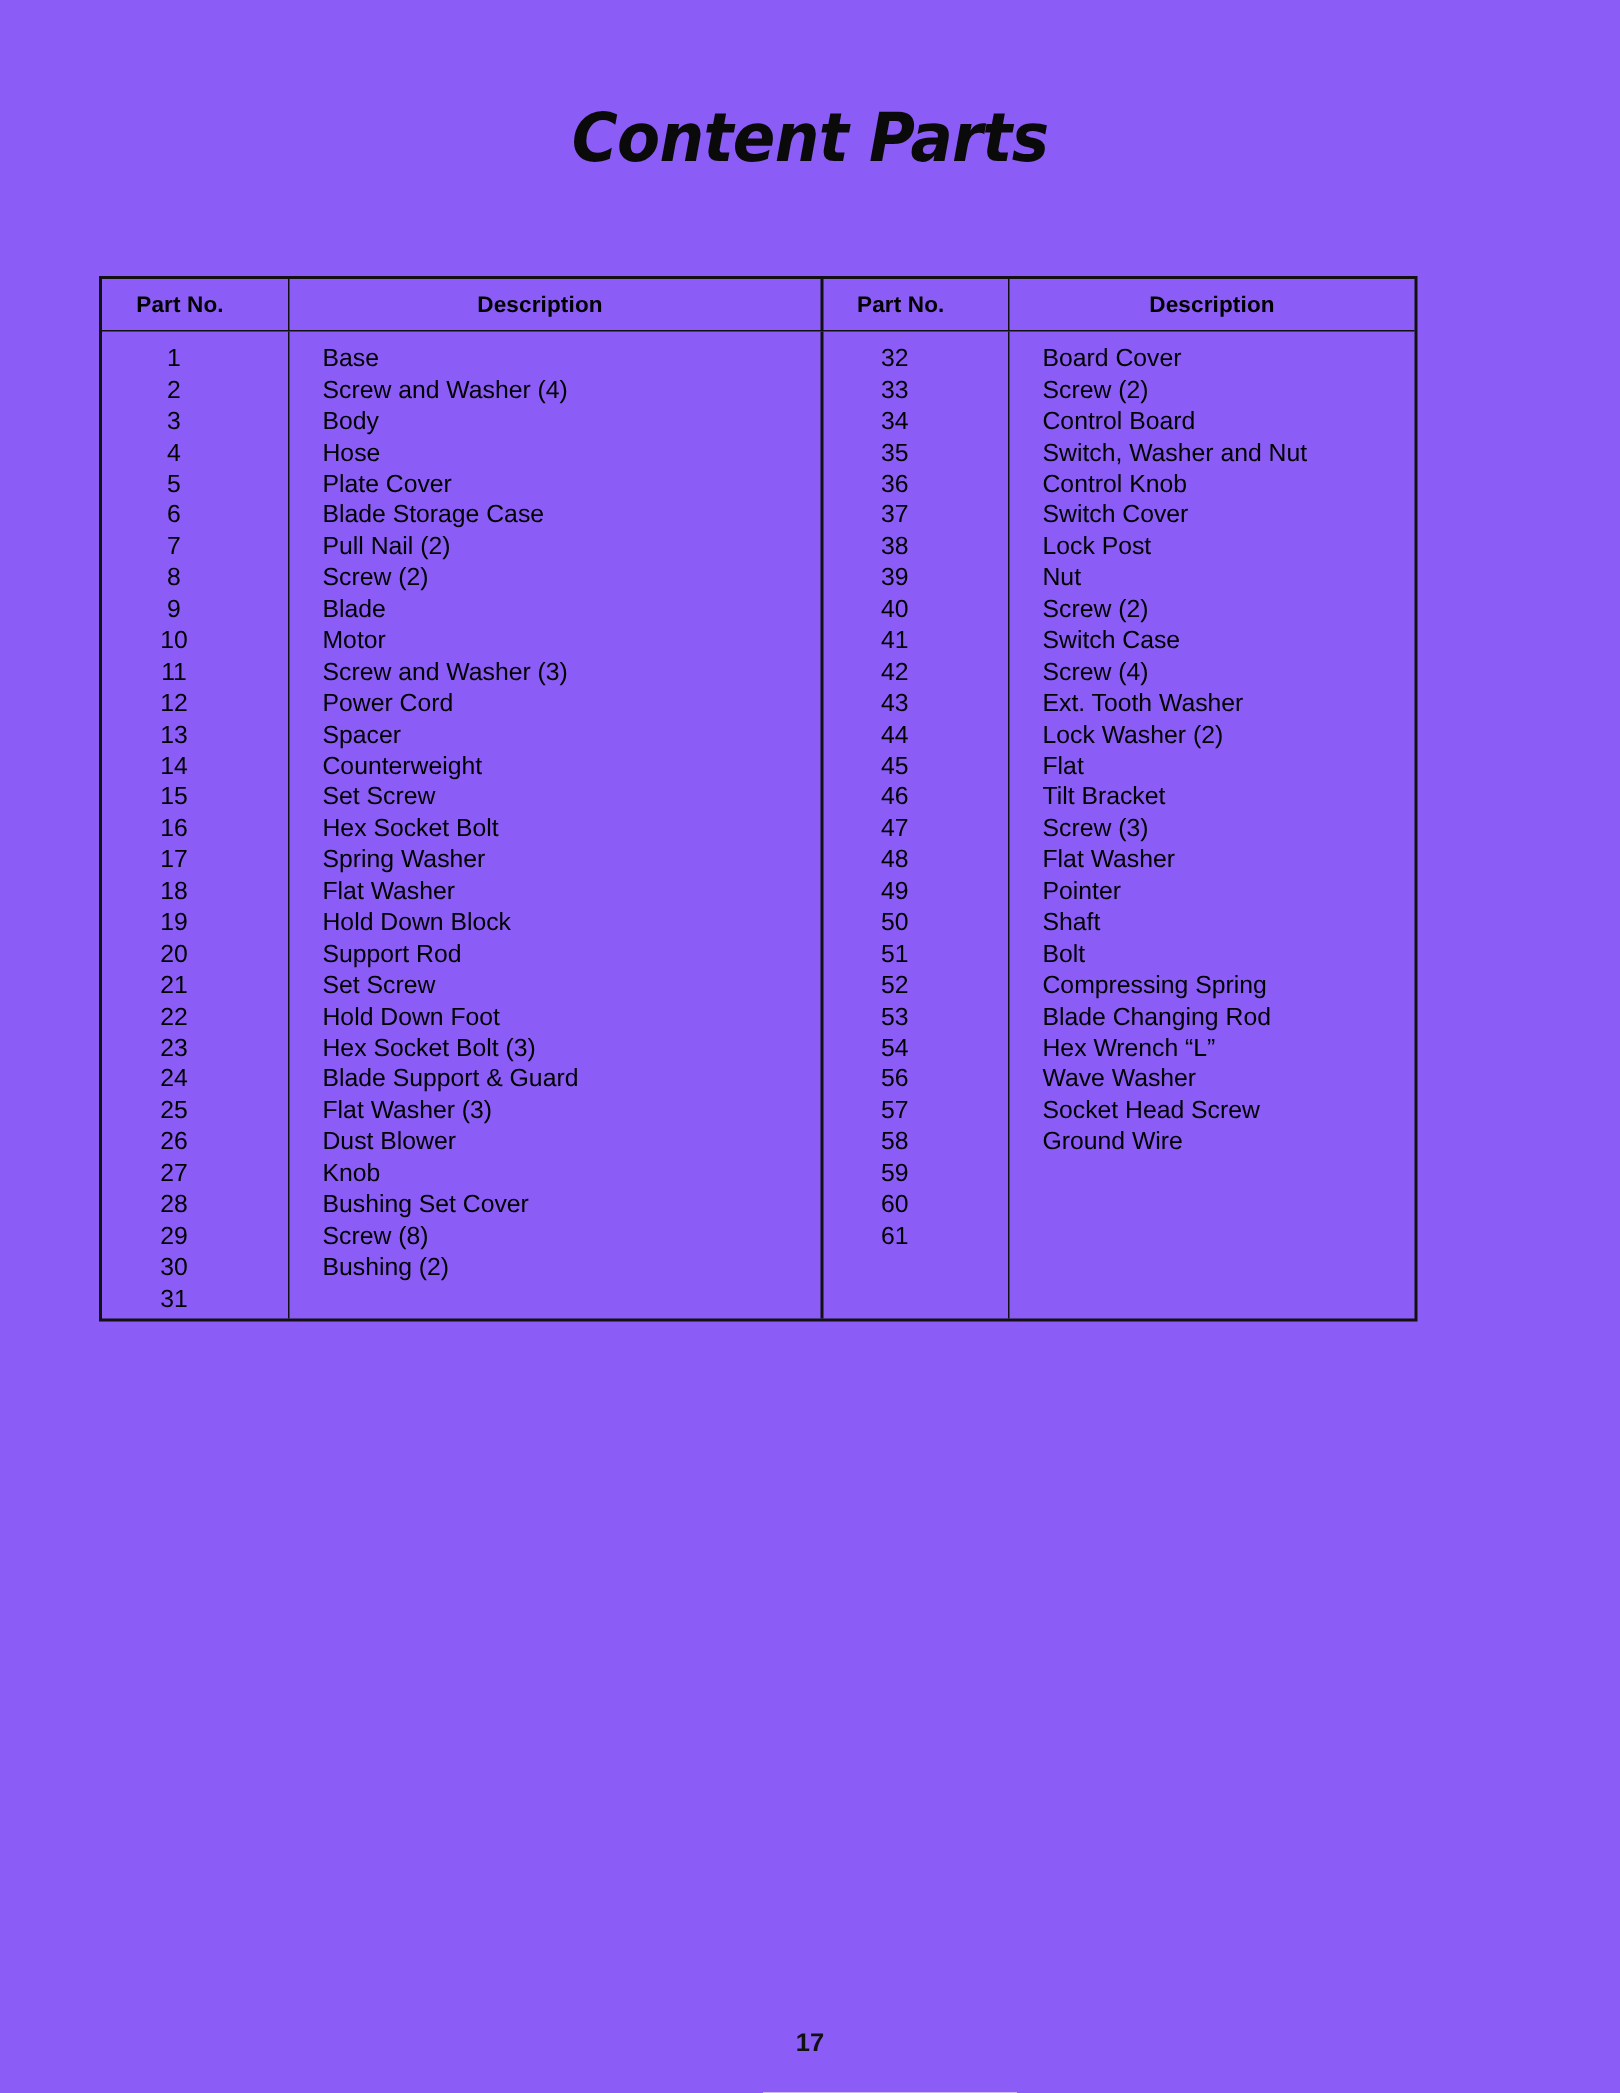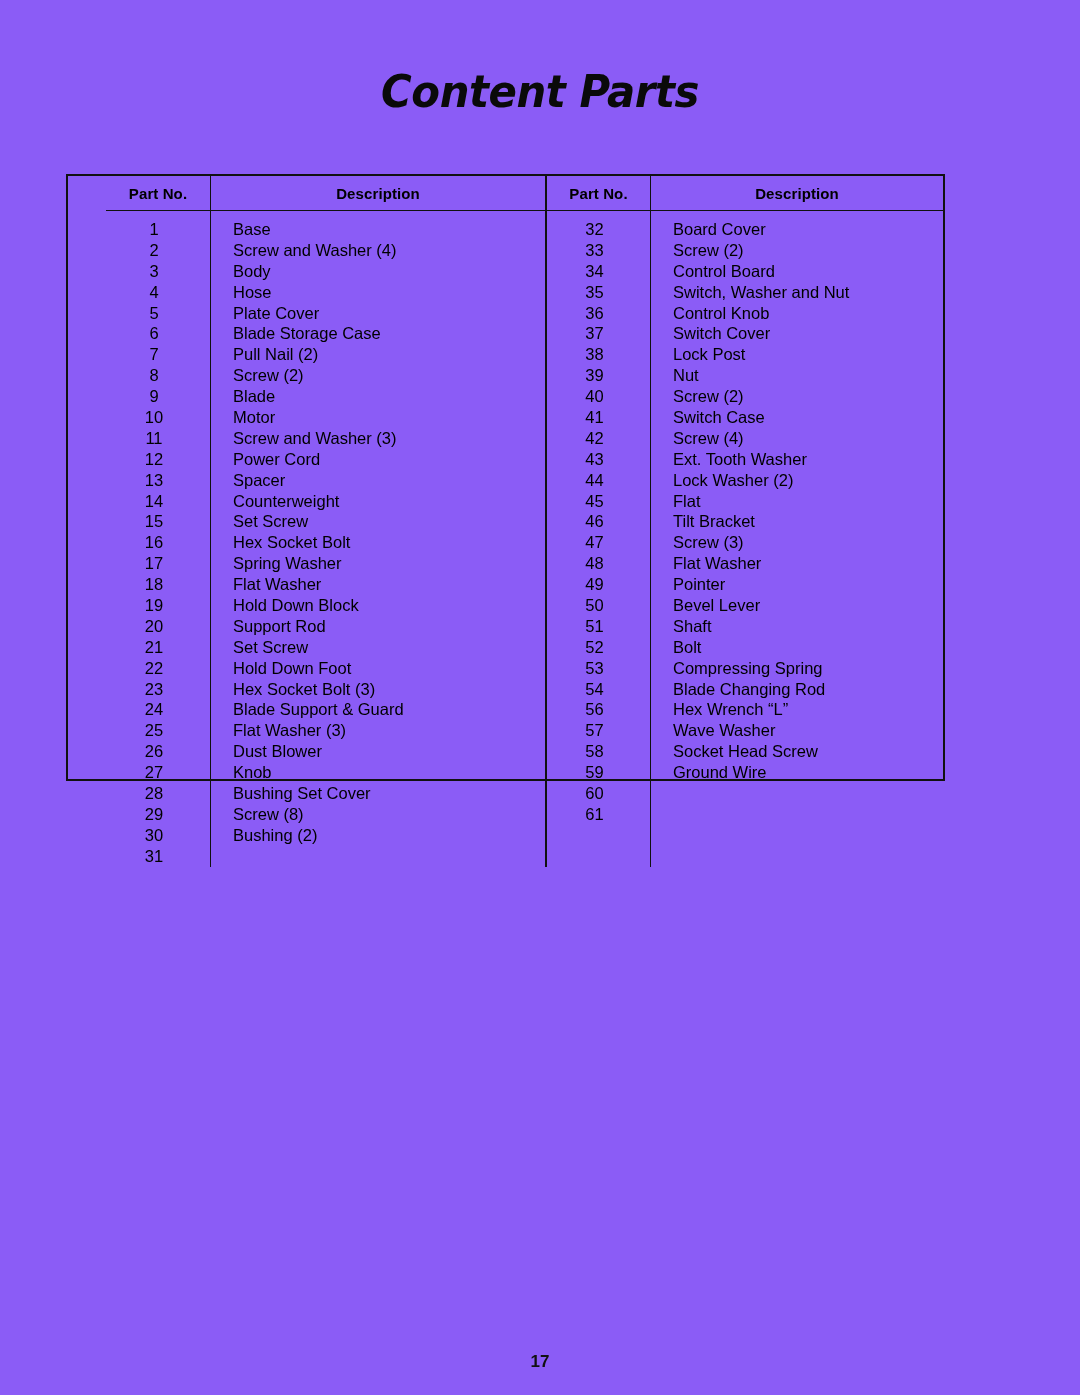--- a/index.html
+++ b/index.html
@@ -36,28 +36,27 @@
     letter-spacing: -0.5px;
     transform: scaleX(0.93);
     line-height: 1.05;
     color: #0a0a0a;
   }
 
   
   .parts-table {
     position: absolute;
     left: 66px;
-    top: 174px;
+    top: 184px;
     width: 879px;
-    height: 607px;
+    height: 697px;
     border: 2.5px solid #111;
     box-sizing: border-box;
     display: flex;
     flex-direction: column;
-    padding-left: 38px;
   }
 
   .thead {
     height: 34px;
     min-height: 34px;
     display: flex;
     border-bottom: 1.6px solid #111;
   }
   .tbody {
     flex: 1 1 auto;
@@ -70,20 +69,21 @@
   .col-partno-b { width: 105px; }
   .col-desc-b   { flex: 1 1 auto; }
 
   .thead > div,
   .tbody > div {
     box-sizing: border-box;
   }
   .thead > div + div,
   .tbody > div + div {
     border-left: 1.6px solid #111;
+    margin-left: 20px;
   }
   .thead .col-partno-b,
   .tbody .col-partno-b {
     border-left: 2.2px solid #111;
   }
 
   .th-label {
     height: 100%;
     display: flex;
     align-items: center;
@@ -256,21 +256,20 @@
           <div class="row-cell desc-cell">Screw (2)</div>
           <div class="row-cell desc-cell">Switch Case</div>
           <div class="row-cell desc-cell">Screw (4)</div>
           <div class="row-cell desc-cell">Ext. Tooth Washer</div>
           <div class="row-cell desc-cell">Lock Washer (2)</div>
           <div class="row-cell desc-cell">Flat</div>
           <div class="row-cell desc-cell">Tilt Bracket</div>
           <div class="row-cell desc-cell">Screw (3)</div>
           <div class="row-cell desc-cell">Flat Washer</div>
           <div class="row-cell desc-cell">Pointer</div>
-          <div class="row-cell desc-cell">Bevel Lever</div>
           <div class="row-cell desc-cell">Shaft</div>
           <div class="row-cell desc-cell">Bolt</div>
           <div class="row-cell desc-cell">Compressing Spring</div>
           <div class="row-cell desc-cell">Blade Changing Rod</div>
           <div class="row-cell desc-cell">Hex Wrench “L”</div>
           <div class="row-cell desc-cell">Wave Washer</div>
           <div class="row-cell desc-cell">Socket Head Screw</div>
           <div class="row-cell desc-cell">Ground Wire</div>
         </div>
     </div>

